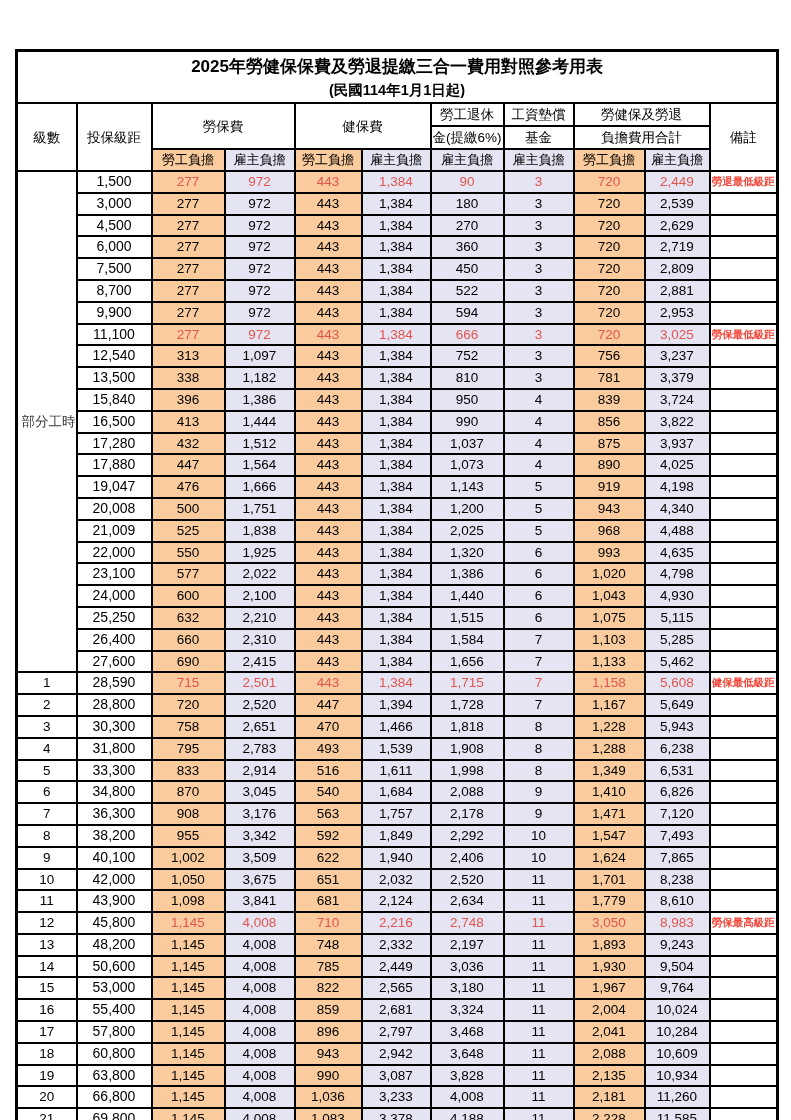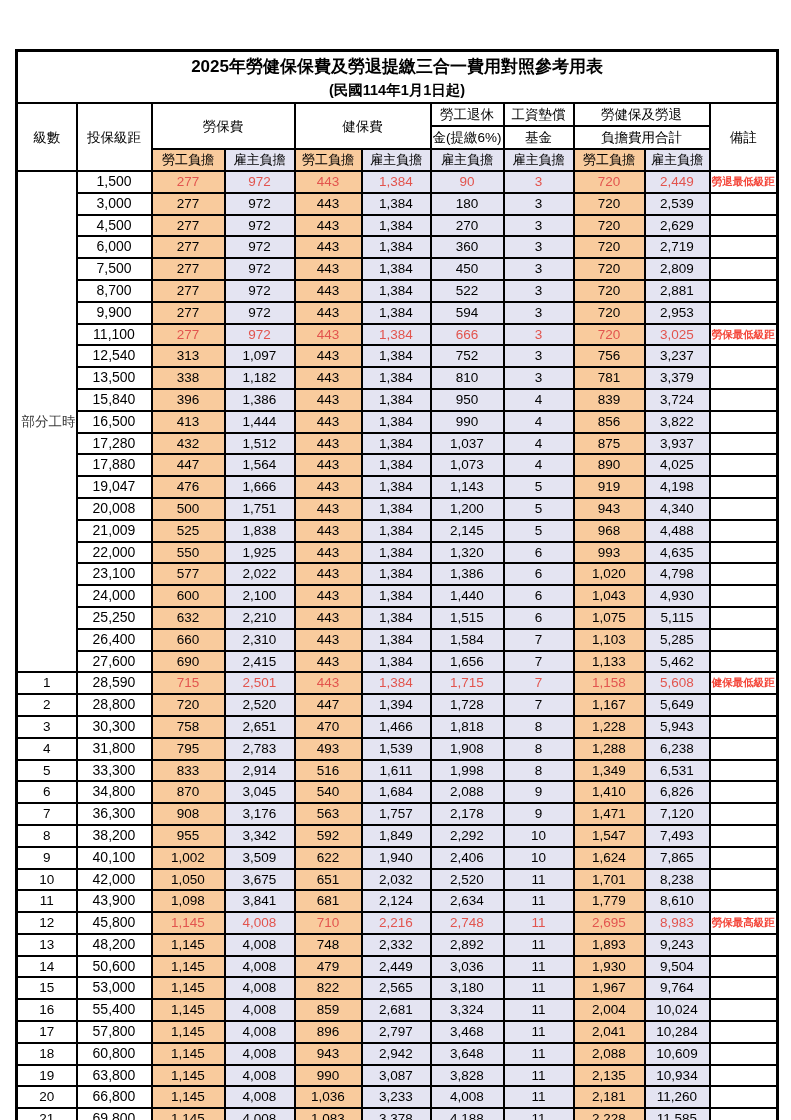--- a/index.html
+++ b/index.html
@@ -282,21 +282,21 @@
           <td class="val emp-bg">943</td>
           <td class="val er-bg">4,340</td>
           <td class="remark"></td>
         </tr>
         <tr>
           <td class="bracket">21,009</td>
           <td class="val emp-bg">525</td>
           <td class="val er-bg">1,838</td>
           <td class="val emp-bg">443</td>
           <td class="val er-bg">1,384</td>
-          <td class="val er-bg">2,145</td>
+          <td class="val er-bg">2,025</td>
           <td class="val er-bg">5</td>
           <td class="val emp-bg">968</td>
           <td class="val er-bg">4,488</td>
           <td class="remark"></td>
         </tr>
         <tr>
           <td class="bracket">22,000</td>
           <td class="val emp-bg">550</td>
           <td class="val er-bg">1,925</td>
           <td class="val emp-bg">443</td>
@@ -512,43 +512,43 @@
         </tr>
         <tr class="hl">
           <td class="level">12</td>
           <td class="bracket">45,800</td>
           <td class="val emp-bg">1,145</td>
           <td class="val er-bg">4,008</td>
           <td class="val emp-bg">710</td>
           <td class="val er-bg">2,216</td>
           <td class="val er-bg">2,748</td>
           <td class="val er-bg">11</td>
-          <td class="val emp-bg">2,695</td>
+          <td class="val emp-bg">3,050</td>
           <td class="val er-bg">8,983</td>
           <td class="remark">勞保最高級距</td>
         </tr>
         <tr>
           <td class="level">13</td>
           <td class="bracket">48,200</td>
           <td class="val emp-bg">1,145</td>
           <td class="val er-bg">4,008</td>
           <td class="val emp-bg">748</td>
           <td class="val er-bg">2,332</td>
-          <td class="val er-bg">2,892</td>
+          <td class="val er-bg">2,197</td>
           <td class="val er-bg">11</td>
           <td class="val emp-bg">1,893</td>
           <td class="val er-bg">9,243</td>
           <td class="remark"></td>
         </tr>
         <tr>
           <td class="level">14</td>
           <td class="bracket">50,600</td>
           <td class="val emp-bg">1,145</td>
           <td class="val er-bg">4,008</td>
-          <td class="val emp-bg">479</td>
+          <td class="val emp-bg">785</td>
           <td class="val er-bg">2,449</td>
           <td class="val er-bg">3,036</td>
           <td class="val er-bg">11</td>
           <td class="val emp-bg">1,930</td>
           <td class="val er-bg">9,504</td>
           <td class="remark"></td>
         </tr>
         <tr>
           <td class="level">15</td>
           <td class="bracket">53,000</td>

